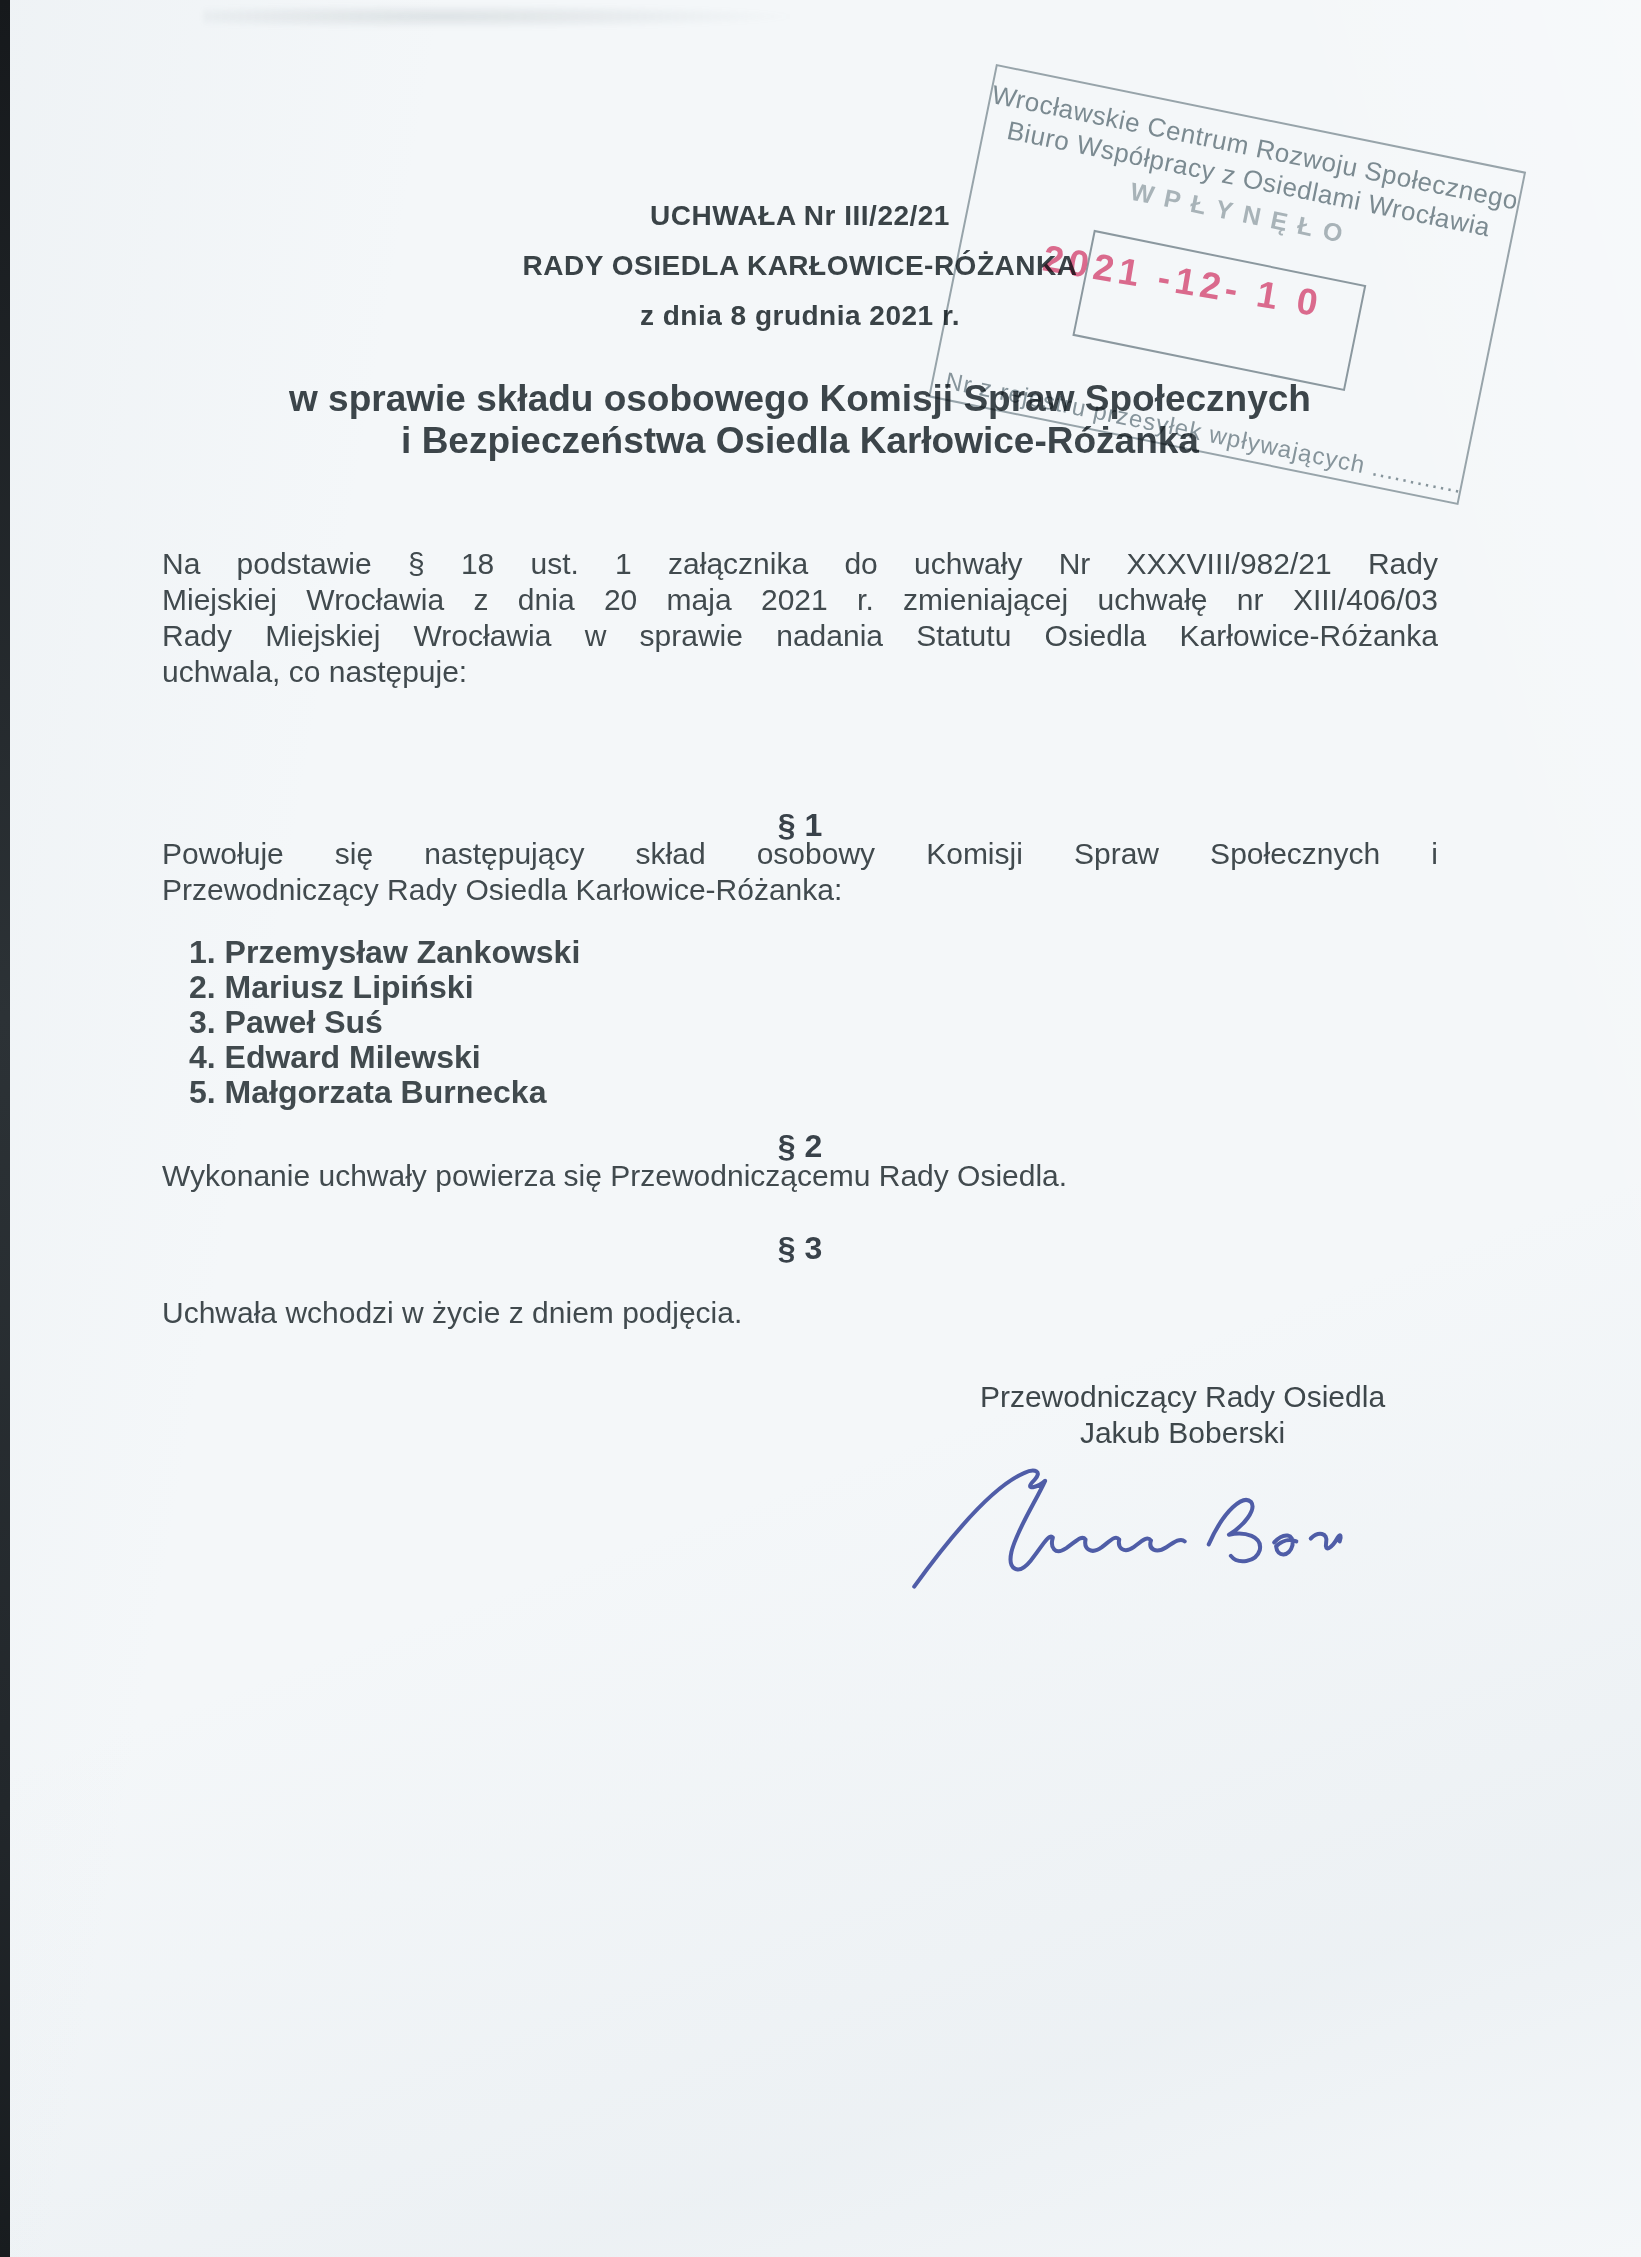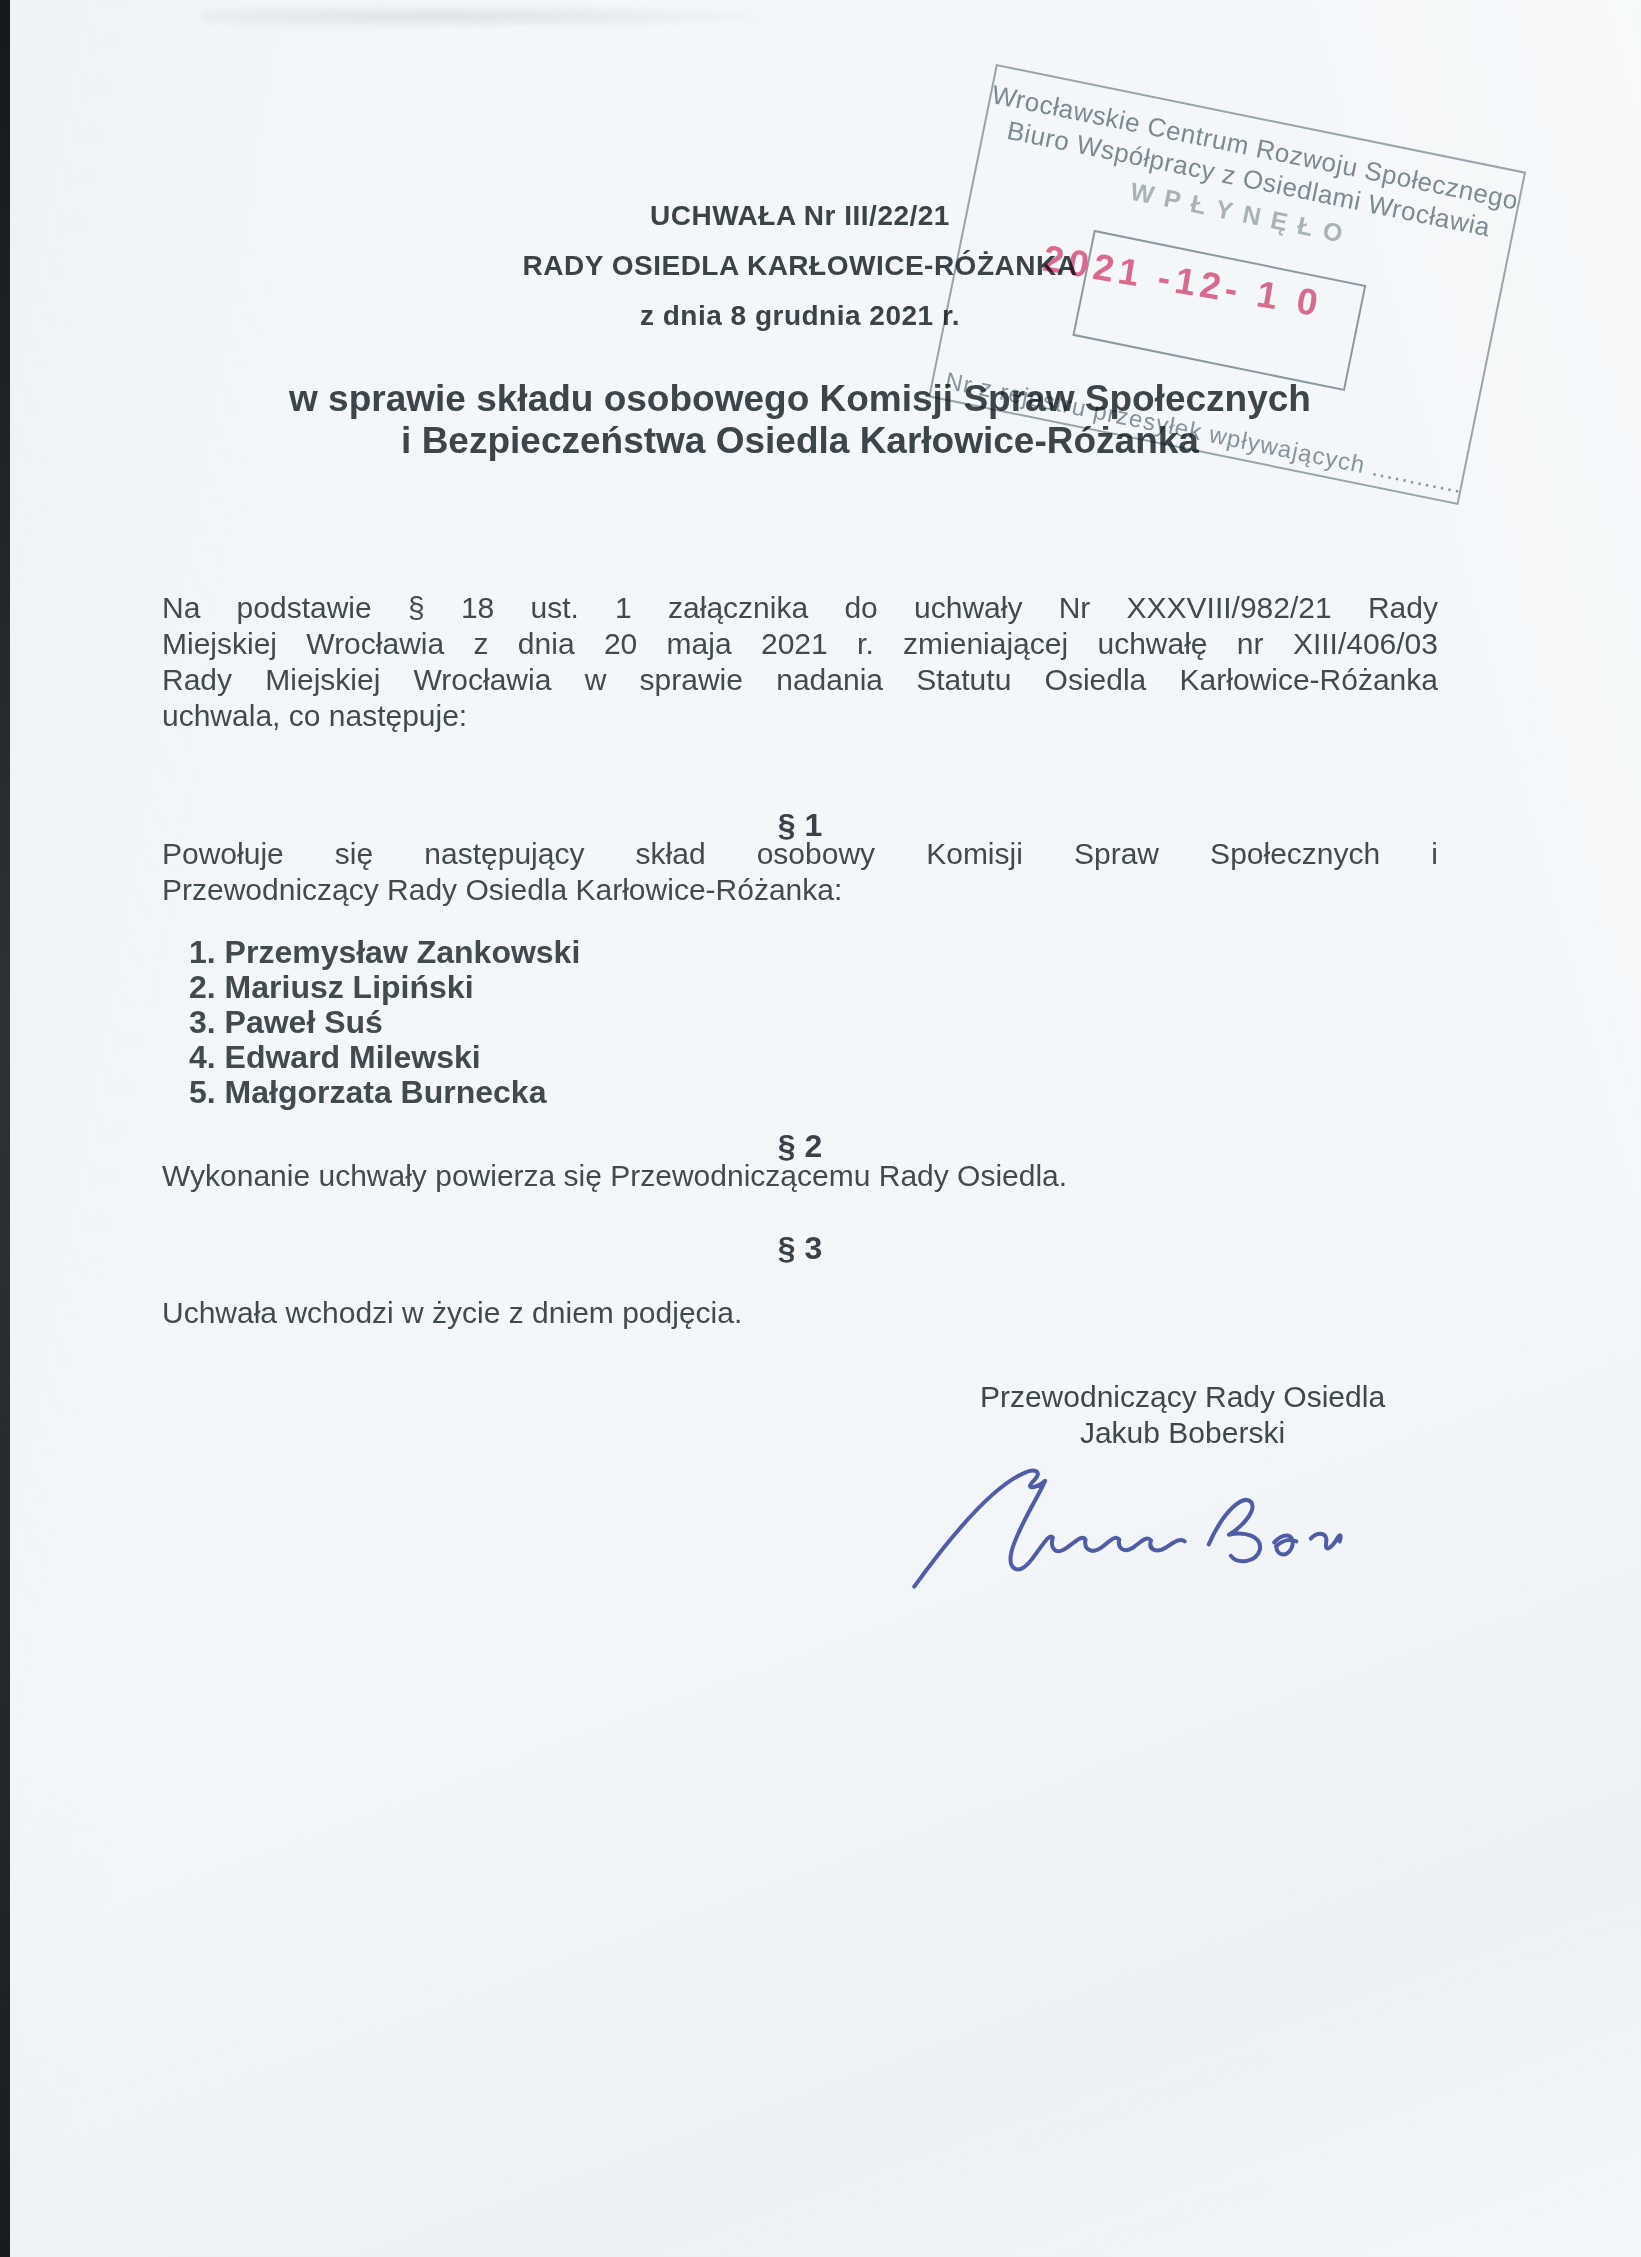--- a/index.html
+++ b/index.html
@@ -115,21 +115,21 @@
     <div class="title-line">UCHWAŁA Nr III/22/21</div>
     <div class="title-line">RADY OSIEDLA KARŁOWICE-RÓŻANKA</div>
     <div class="title-line">z dnia 8 grudnia 2021 r.</div>
   </div>
 
   <div class="text-col subject-block" style="position:absolute;">
     <div class="subject-line">w sprawie składu osobowego Komisji Spraw Społecznych</div>
     <div class="subject-line">i Bezpieczeństwa Osiedla Karłowice-Różanka</div>
   </div>
 
-  <div class="text-col preamble" style="position:absolute;margin-top:44px;">
+  <div class="text-col preamble" style="position:absolute;">
     <div class="body-line just">Na podstawie § 18 ust. 1 załącznika do uchwały Nr XXXVIII/982/21 Rady</div>
     <div class="body-line just">Miejskiej Wrocławia z dnia 20 maja 2021 r. zmieniającej uchwałę nr XIII/406/03</div>
     <div class="body-line just">Rady Miejskiej Wrocławia w sprawie nadania Statutu Osiedla Karłowice-Różanka</div>
     <div class="body-line">uchwala, co następuje:</div>
   </div>
 
   <div class="sec-heading" style="top:807px;">§ 1</div>
   <div class="text-col sec1-body" style="position:absolute;">
     <div class="body-line just">Powołuje się następujący skład osobowy Komisji Spraw Społecznych i</div>
     <div class="body-line">Przewodniczący Rady Osiedla Karłowice-Różanka:</div>

